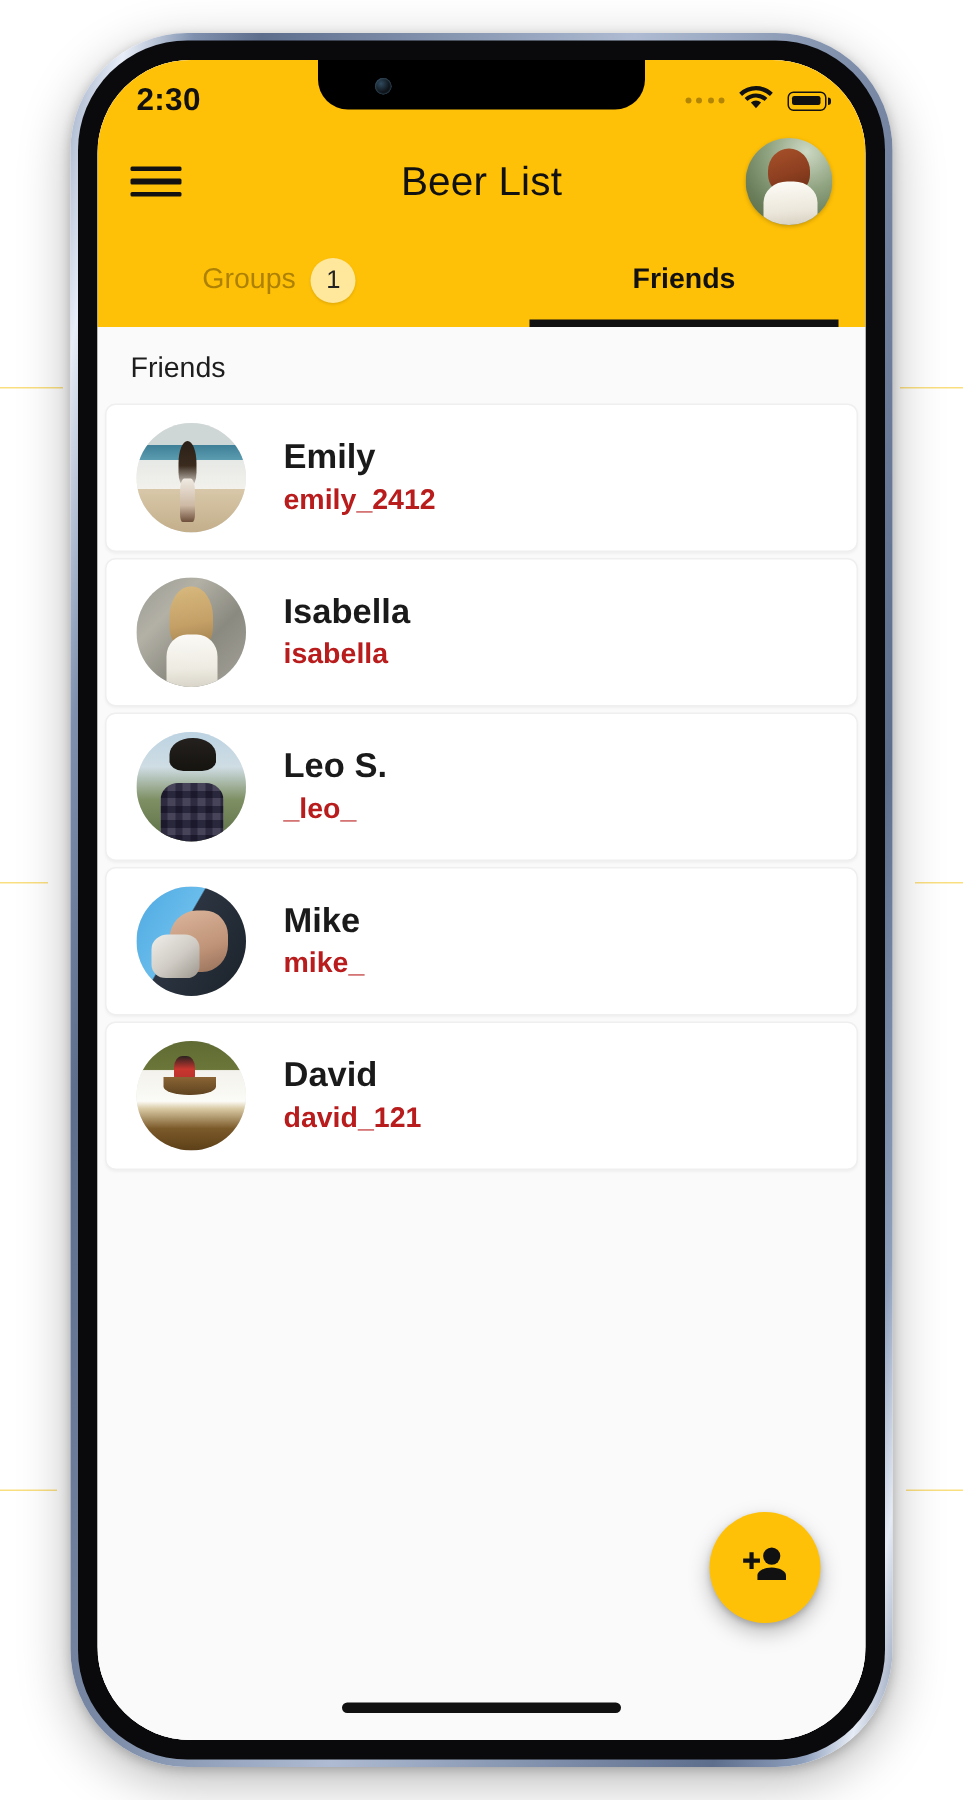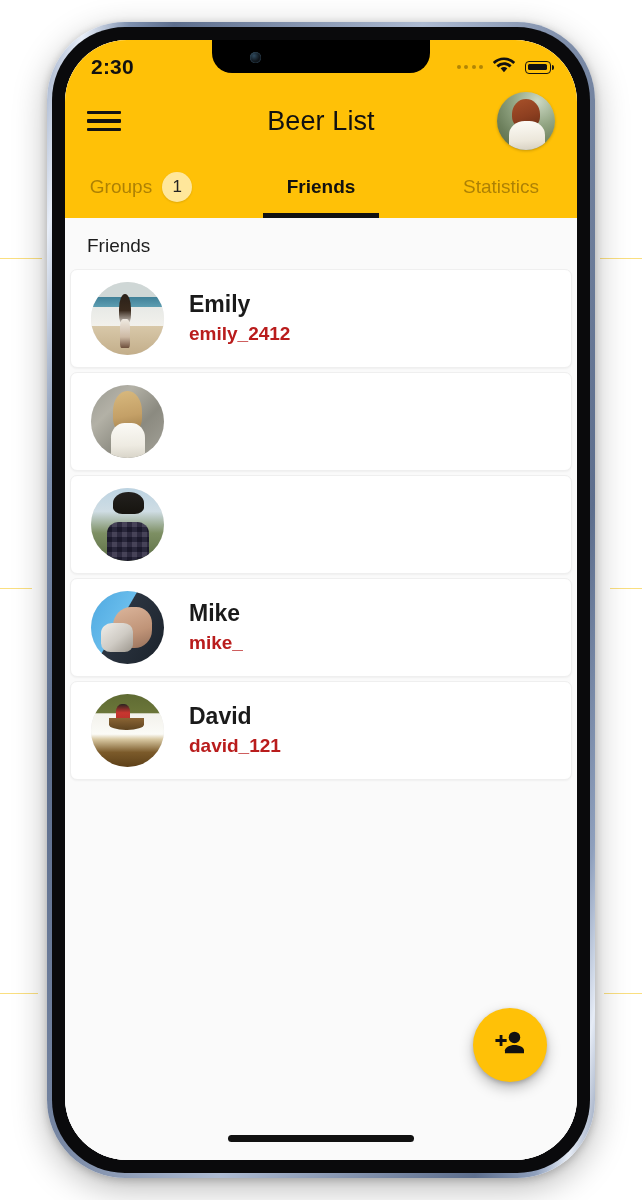--- a/index.html
+++ b/index.html
@@ -497,23 +497,20 @@
           </div>
 
           <div class="tabs">
             <div class="tab">
               <span>Groups</span>
               <span class="tab-badge">1</span>
             </div>
             <div class="tab active">
               <span>Friends</span>
             </div>
-            <div class="tab">
-              <span>Statistics</span>
-            </div>
           </div>
         </div>
 
         <div class="content">
 
           <div class="section-header">Friends</div>
 
           <div class="card">
             <div class="row-avatar">
               <div class="ph ph-emily"></div>
@@ -521,25 +518,33 @@
             <div class="row-text">
               <div class="row-name">Emily</div>
               <div class="row-handle">emily_2412</div>
             </div>
           </div>
 
           <div class="card">
             <div class="row-avatar">
               <div class="ph ph-isabella"></div>
             </div>
+            <div class="row-text">
+              <div class="row-name">Isabella</div>
+              <div class="row-handle">isabella</div>
+            </div>
           </div>
 
           <div class="card">
             <div class="row-avatar">
               <div class="ph ph-leo"></div>
+            </div>
+            <div class="row-text">
+              <div class="row-name">Leo S.</div>
+              <div class="row-handle">_leo_</div>
             </div>
           </div>
 
           <div class="card">
             <div class="row-avatar">
               <div class="ph ph-mike"></div>
             </div>
             <div class="row-text">
               <div class="row-name">Mike</div>
               <div class="row-handle">mike_</div>

